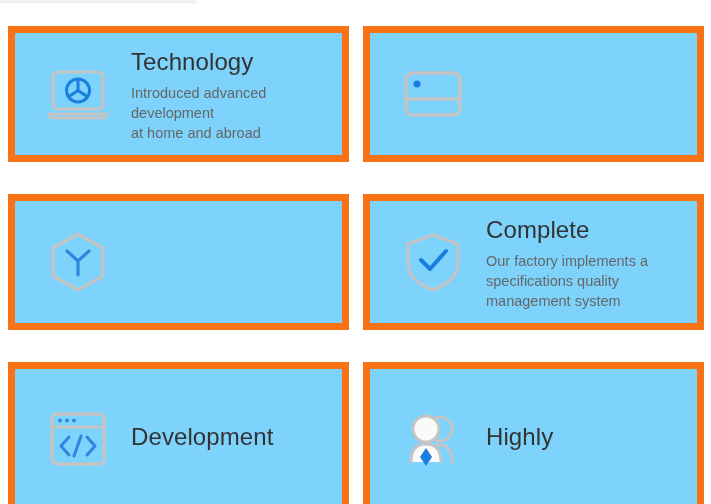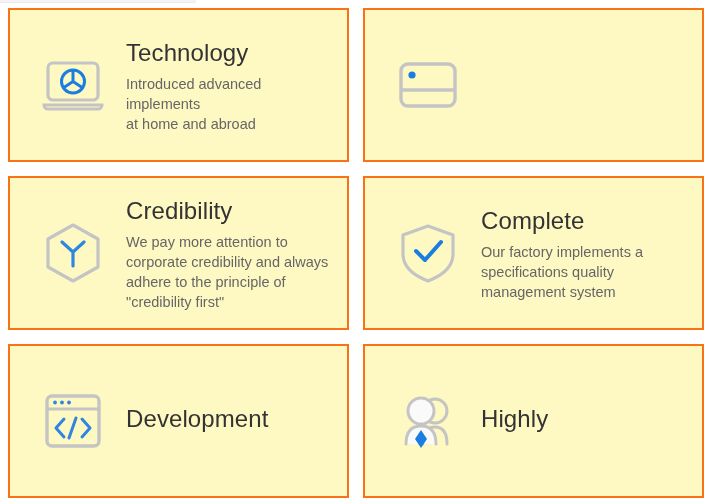--- a/index.html
+++ b/index.html
@@ -36,26 +36,27 @@
     left: 8px;
     width: 703px;
     display: grid;
     grid-template-columns: 341px 341px;
     grid-template-rows: 154px 154px 154px;
     column-gap: 14px;
     row-gap: 14px;
   }
 
   .card {
-    background: #fef9c3;
-    border: 2px solid #f97316;
+    background: #7dd3fc;
+    border: 7px solid #f97316;
     display: flex;
     align-items: center;
     padding: 0 16px 0 22px;
     overflow: hidden;
+    margin-top: 18px;
   }
 
   .card-icon {
     flex: 0 0 auto;
     width: 82px;
     height: 82px;
     display: flex;
     align-items: center;
     justify-content: center;
     margin-right: 12px;
@@ -101,48 +102,41 @@
       <div class="card-icon">
         <svg width="70" height="70" viewBox="0 0 70 70" aria-hidden="true">
           <rect x="10" y="13" width="50" height="37" rx="5" ry="5" fill="none" stroke="#c4c4c4" stroke-width="3.2"></rect>
           <path d="M6 55 H64 a4 4 0 0 1 -4 4 H10 a4 4 0 0 1 -4 -4 Z" fill="none" stroke="#c4c4c4" stroke-width="3"></path>
           <circle cx="35" cy="31.5" r="11.5" fill="none" stroke="#1a7ee0" stroke-width="3"></circle>
           <path d="M35 31.5 V21.5 M35 31.5 L26.6 37 M35 31.5 L43.4 37" fill="none" stroke="#1a7ee0" stroke-width="3" stroke-linecap="round"></path>
         </svg>
       </div>
       <div class="card-body">
         <div class="card-title">Technology</div>
-        <div class="card-desc">Introduced advanced implements
+        <div class="card-desc">Introduced advanced development
 at home and abroad</div>
       </div>
     </div>
 
     <div class="card row1">
       <div class="card-icon">
         <svg width="70" height="70" viewBox="0 0 70 70" aria-hidden="true">
           <rect x="8" y="14" width="54" height="42" rx="7" ry="7" fill="none" stroke="#c4c4c4" stroke-width="3.4"></rect>
           <line x1="8" y1="40" x2="62" y2="40" stroke="#c4c4c4" stroke-width="3.4"></line>
           <circle cx="19" cy="25" r="3.6" fill="#1a7ee0"></circle>
         </svg>
       </div>
     </div>
 
     <div class="card row2">
       <div class="card-icon">
         <svg width="70" height="70" viewBox="0 0 70 70" aria-hidden="true">
           <path d="M35 7 L60 21 L60 49 L35 63 L10 49 L10 21 Z" fill="none" stroke="#c4c4c4" stroke-width="3.2" stroke-linejoin="round"></path>
           <path d="M35 34 V48 M35 34 L24 24 M35 34 L46 24" fill="none" stroke="#2f86e0" stroke-width="3.2" stroke-linecap="round"></path>
         </svg>
-      </div>
-      <div class="card-body">
-        <div class="card-title">Credibility</div>
-        <div class="card-desc">We pay more attention to
-corporate credibility and always
-adhere to the principle of
-"credibility first"</div>
       </div>
     </div>
 
     <div class="card row2">
       <div class="card-icon">
         <svg width="70" height="70" viewBox="0 0 70 70" aria-hidden="true">
           <path d="M35 8 L60 17 V36 C60 50 48 58 35 63 C22 58 10 50 10 36 V17 Z" fill="none" stroke="#c4c4c4" stroke-width="3.2" stroke-linejoin="round"></path>
           <path d="M23 33 L32 42 L48 24" fill="none" stroke="#1a7ee0" stroke-width="4" stroke-linecap="round" stroke-linejoin="round"></path>
         </svg>
       </div>

